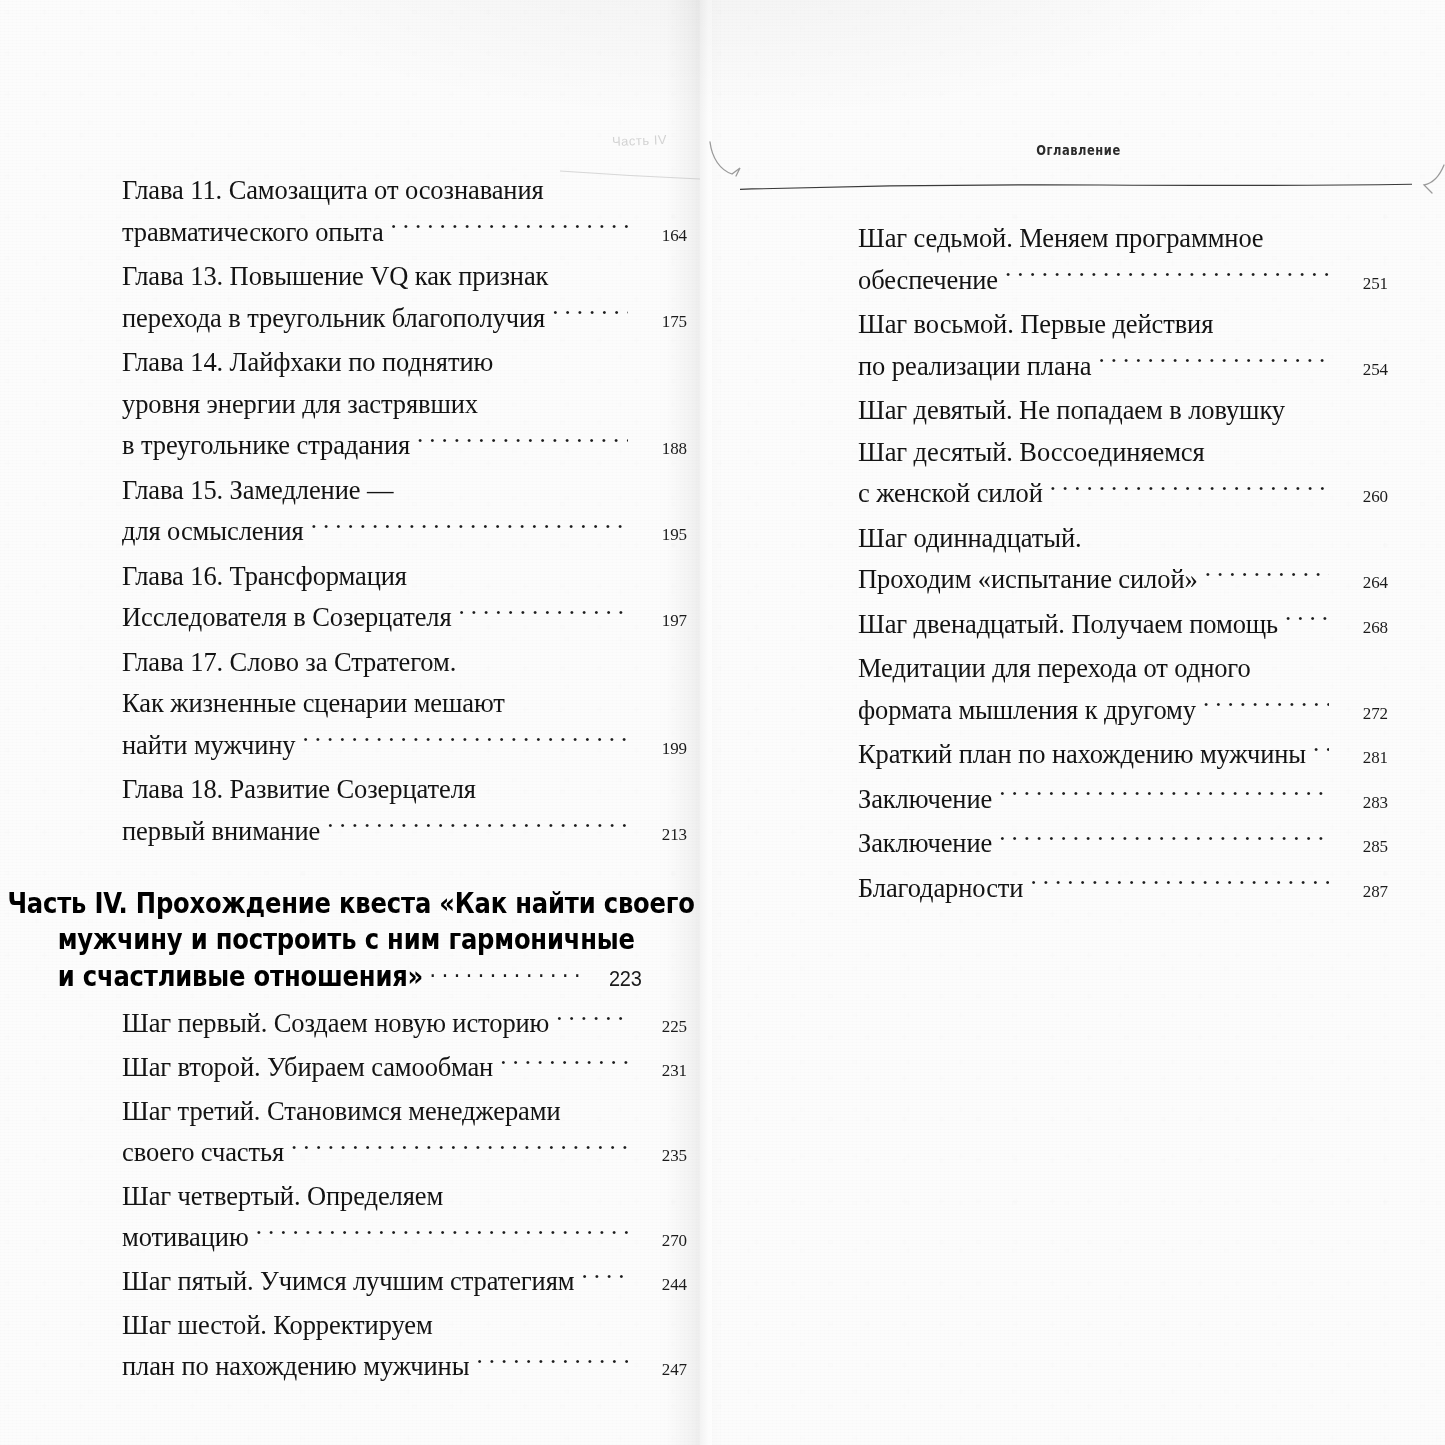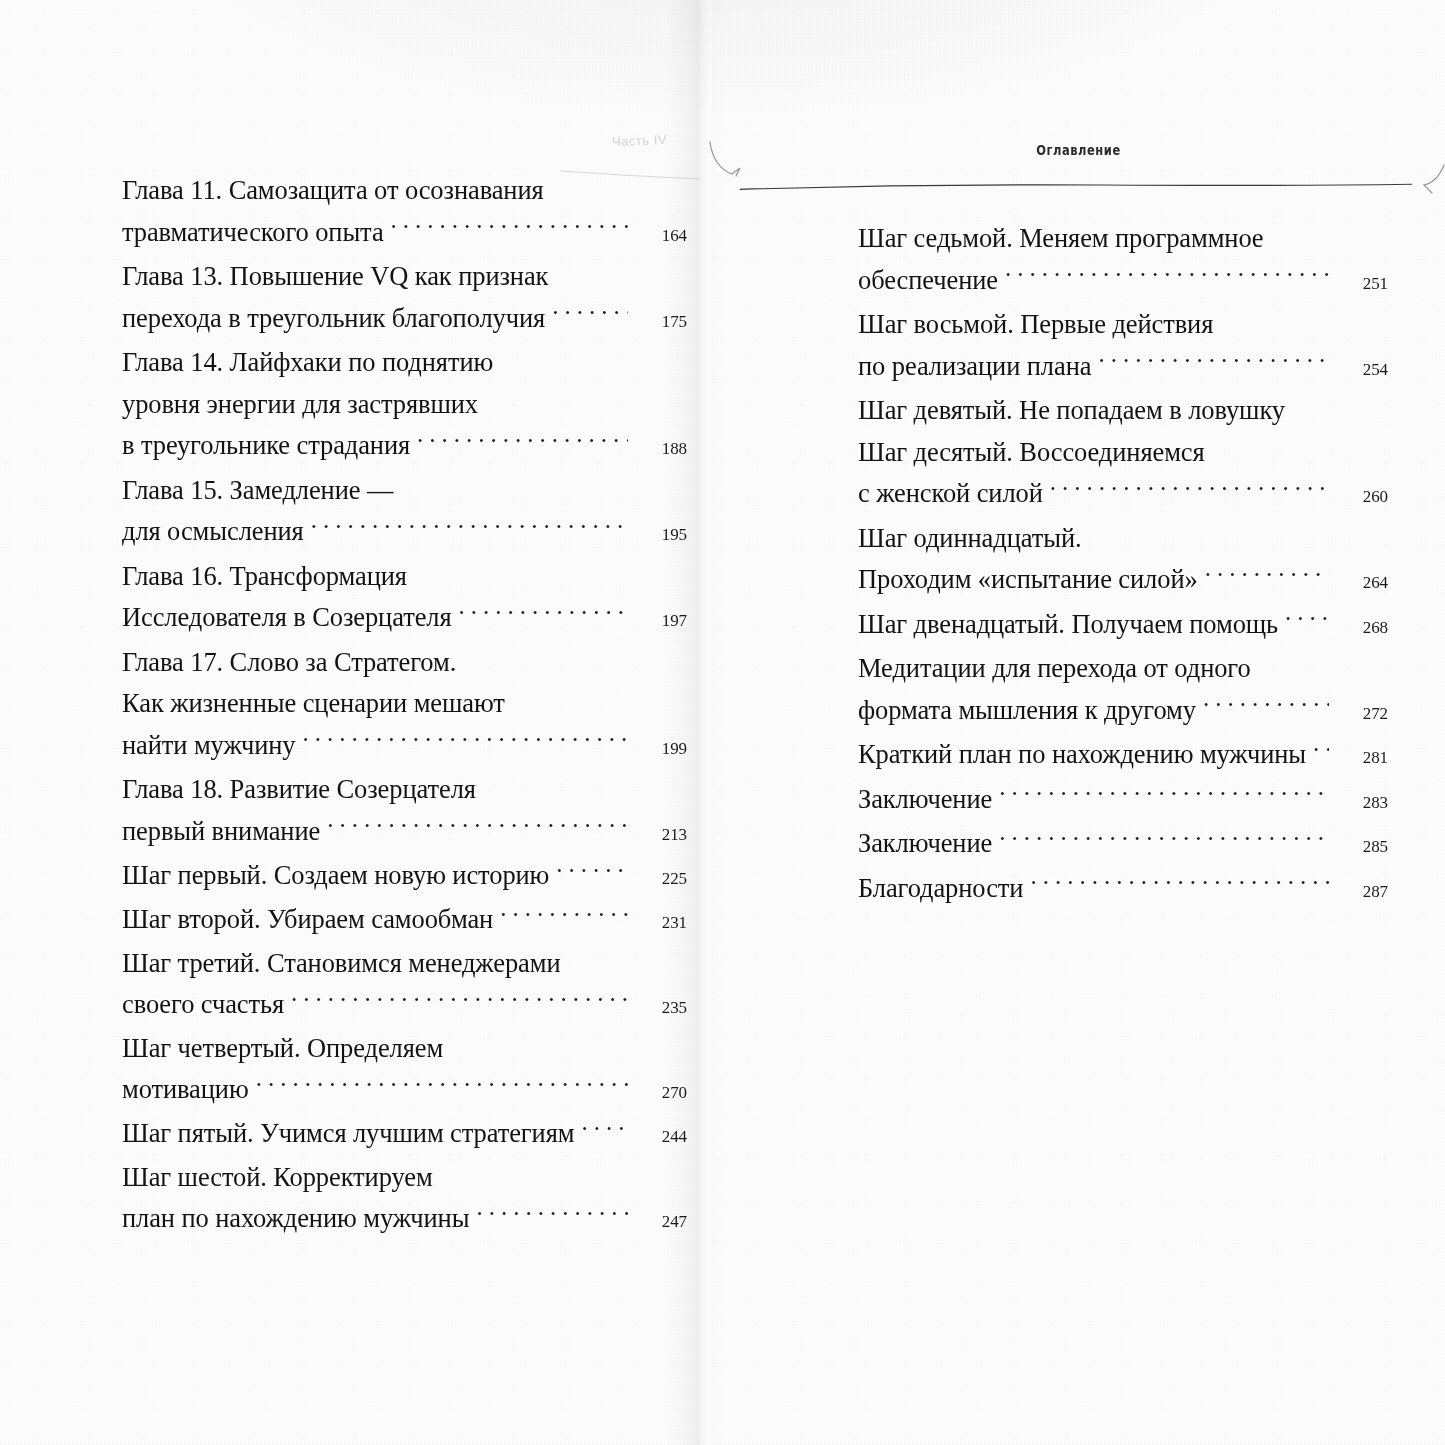--- a/index.html
+++ b/index.html
@@ -331,20 +331,35 @@
             <span class="txt">Глава 18. Развитие Созерцателя</span>
             <span class="pg"></span>
           </div>
           <div class="line">
             <span class="txt">первый внимание</span>
             <span class="leader"></span>
             <span class="pg">213</span>
           </div>
         </div>
       </div>
+    <div id="part-heading">
+        <div class="part">
+          <div class="pline l1">
+            <span class="txt">Часть IV. Прохождение квеста «Как найти своего</span>
+          </div>
+          <div class="pline l2">
+            <span class="txt">мужчину и построить с ним гармоничные</span>
+          </div>
+          <div class="pline l3">
+            <span class="txt">и счастливые отношения»</span>
+            <span class="leader"></span>
+            <span class="pg">223</span>
+          </div>
+        </div>
+      </div>
     <div id="left-steps" class="after-part">
         <div class="entry">
           <div class="line">
             <span class="txt">Шаг первый. Создаем новую историю</span>
             <span class="leader"></span>
             <span class="pg">225</span>
           </div>
         </div>
         <div class="entry">
           <div class="line">

